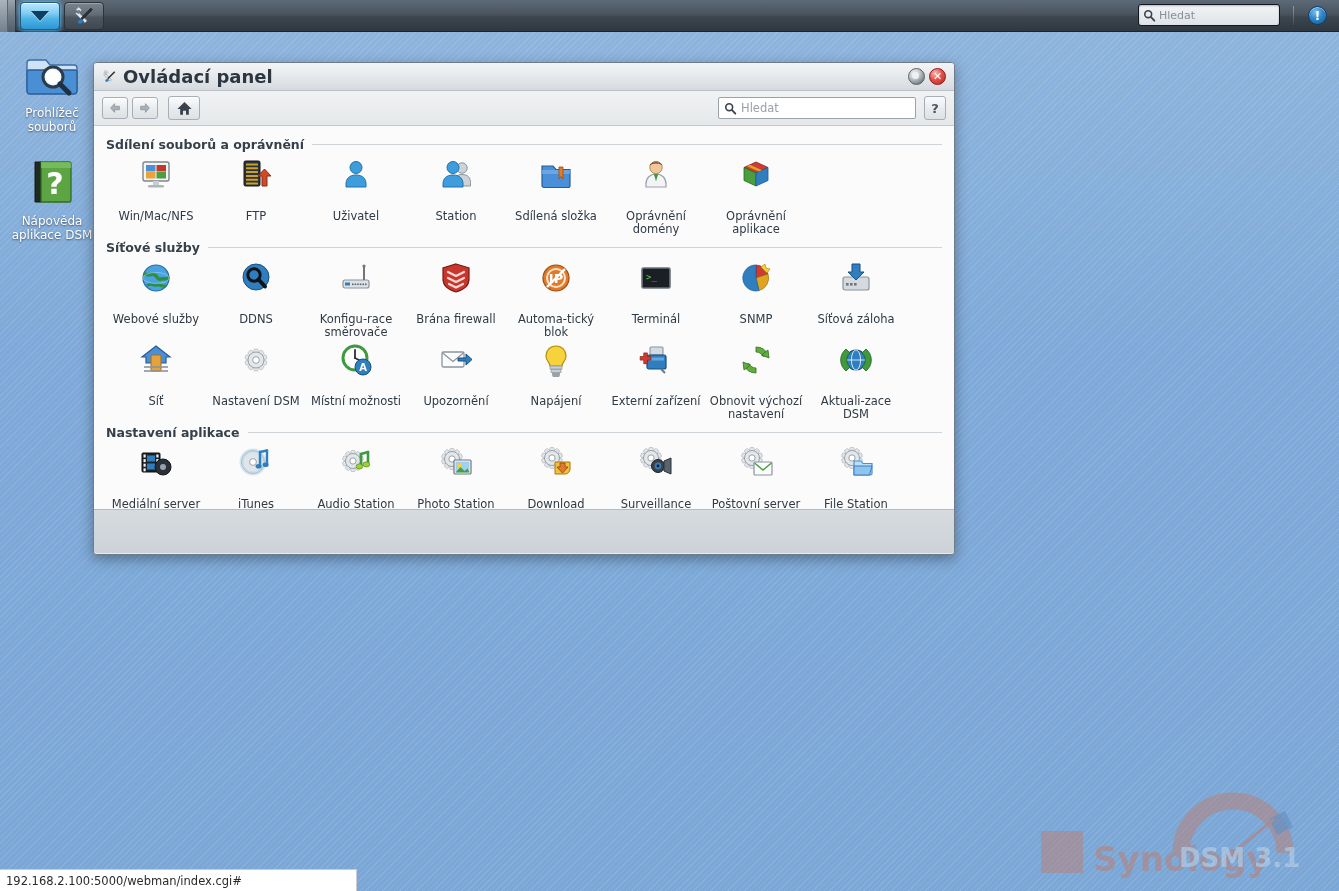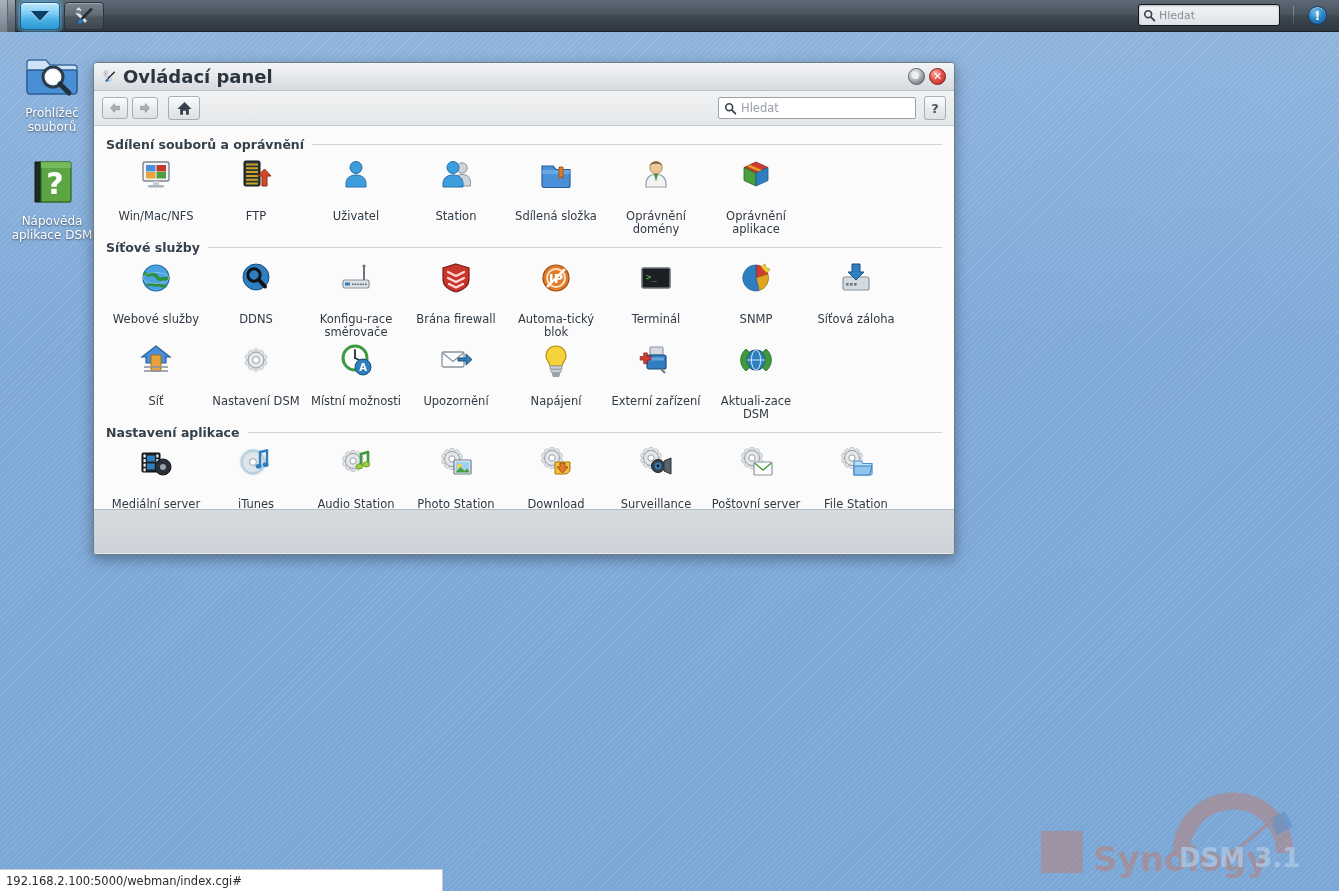--- a/index.html
+++ b/index.html
@@ -193,21 +193,21 @@
 
   
   #watermark {
     position: absolute; right: 18px; bottom: 6px;
     width: 290px; height: 110px; pointer-events: none;
     opacity: .55;
     text-align: right;
   }
   
   #status-url {
-    position: absolute; left: 0; bottom: 0; width: 443px; height: 22px;
+    position: absolute; left: 0; bottom: 0; width: 357px; height: 22px;
     background: #ffffff; border-top: 1px solid #c8ccd0; border-right: 1px solid #c8ccd0;
     display: flex; align-items: center; padding-left: 6px;
     font-size: 11.5px; color: #2a2a2a;
     z-index: 60;
   }
 </style>
 </head>
 <body>
 
 <div id="taskbar">
@@ -546,20 +546,29 @@
         </div>
         <div class="cp-item">
           <span class="glyph"><svg width="34" height="34" viewBox="0 0 34 34">
       <rect x="11" y="4" width="13" height="8" rx="1" fill="#d5dae0" stroke="#8b949c" stroke-width="1.1"></rect>
       <rect x="8" y="12" width="19" height="14" rx="2" fill="#2f7fc0" stroke="#174f7f" stroke-width="1.2"></rect>
       <rect x="10" y="14.5" width="15" height="3" fill="#7fb6e8" opacity=".7"></rect>
       <path d="M3 16 h5 v-5 h5 v5 h5 v5 h-5 v5 h-5 v-5 h-5 z" fill="#cf3b32" stroke="#8e211a" stroke-width="1" transform="translate(-1,2) scale(.72)"></path>
       <line x1="22" y1="26" x2="26" y2="30" stroke="#6e7780" stroke-width="2"></line>
             </svg></span>
           <span class="lbl">Externí zařízení</span>
+        </div>
+        <div class="cp-item">
+          <span class="glyph"><svg width="34" height="34" viewBox="0 0 34 34">
+      <path d="M17 4 a13 13 0 0 1 12 8 l-5 1.5 a8 8 0 0 0 -7 -4.5 z" fill="#5fae3e" stroke="#33701f" stroke-width=".8"></path>
+      <path d="M29 7 l1 8 l-7.5 -3 z" fill="#5fae3e" stroke="#33701f" stroke-width=".8"></path>
+      <path d="M17 30 a13 13 0 0 1 -12 -8 l5 -1.5 a8 8 0 0 0 7 4.5 z" fill="#5fae3e" stroke="#33701f" stroke-width=".8"></path>
+      <path d="M5 27 l-1 -8 l7.5 3 z" fill="#5fae3e" stroke="#33701f" stroke-width=".8"></path>
+            </svg></span>
+          <span class="lbl">Obnovit výchozí nastavení</span>
         </div>
         <div class="cp-item">
           <span class="glyph"><svg width="34" height="34" viewBox="0 0 34 34">
       <circle cx="17" cy="17" r="10" fill="#2f7fc0" stroke="#174f7f" stroke-width="1.2"></circle>
       <ellipse cx="17" cy="17" rx="4.6" ry="10" fill="none" stroke="#cfe6f7" stroke-width="1"></ellipse>
       <line x1="7" y1="17" x2="27" y2="17" stroke="#cfe6f7" stroke-width="1"></line>
       <path d="M7 6 a14 14 0 0 0 0 22 l4 -4 a9 9 0 0 1 0 -14 z" fill="#3f9a3f" stroke="#246419" stroke-width=".8"></path>
       <path d="M27 6 a14 14 0 0 1 0 22 l-4 -4 a9 9 0 0 0 0 -14 z" fill="#3f9a3f" stroke="#246419" stroke-width=".8"></path>
             </svg></span>
           <span class="lbl">Aktuali-zace DSM</span>

